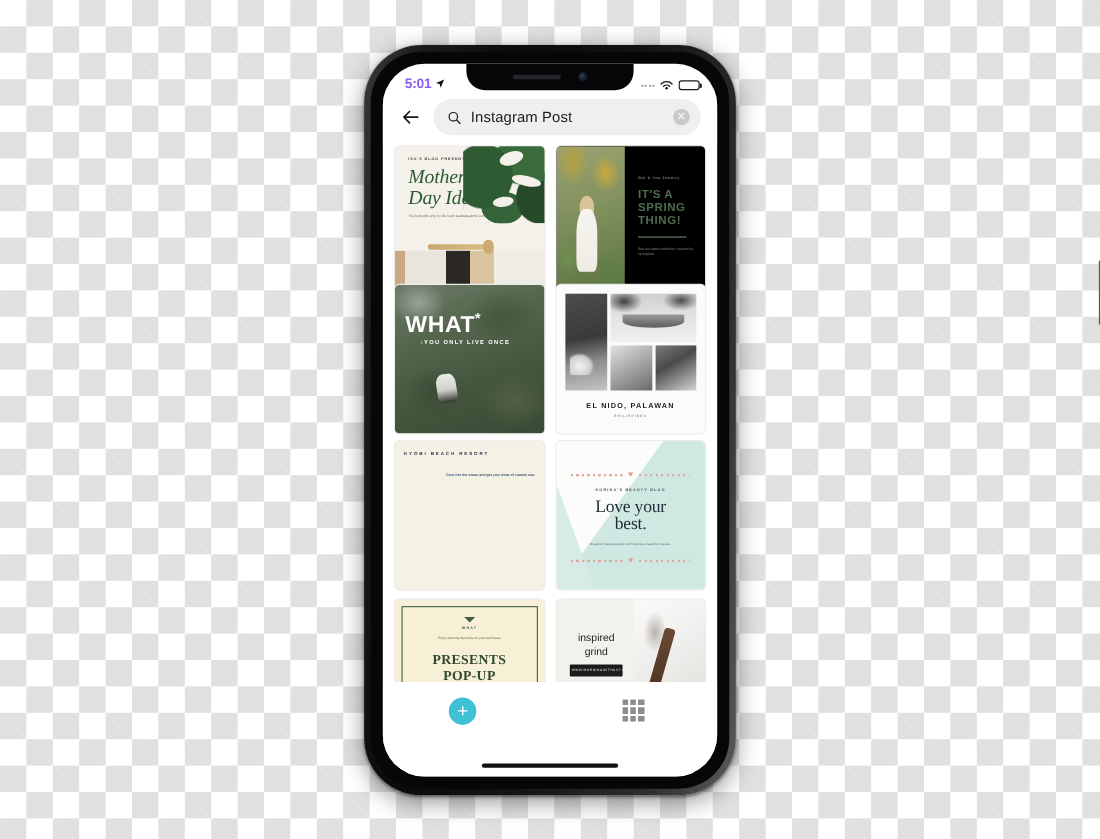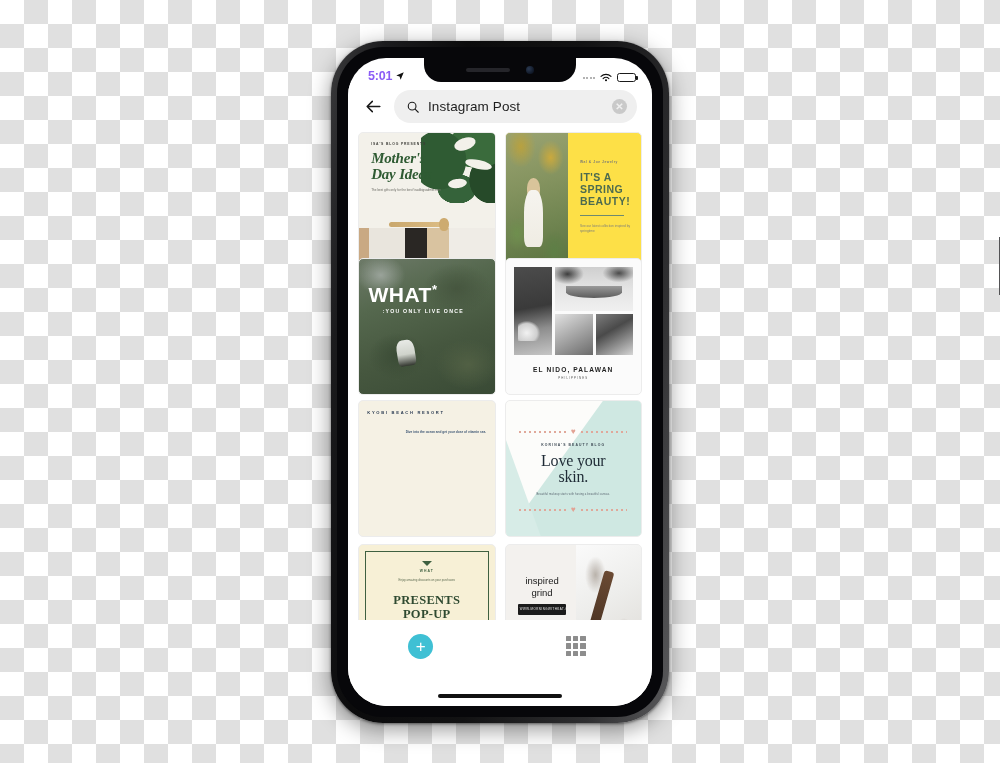--- a/index.html
+++ b/index.html
@@ -165,28 +165,28 @@
     background: linear-gradient(90deg, #c9a76c, #ddbe86);
     border-radius: 3px;
   }
   .c1 .spoon::after {
     content:''; position:absolute; right:-5%; top:-105%;
     width: 16%; height: 310%; background:#cdab70; border-radius:50%;
   }
   .c1 .txt { position: absolute; left: 9%; top: 7%; right: 36%; }
   .c1 .kicker { font-size: 3.4px; letter-spacing: .85px; font-weight: 700; color: #3c3c38; }
   .c1 .title {
-    font-family: "Liberation Serif", serif; font-style: italic; font-weight: 700;
-    font-size: 15px; line-height: 1.02; color: #2f5b33; margin-top: 5px;
+    font-family: "Liberation Serif", serif; font-style: italic; font-weight: 400;
+    font-size: 18px; line-height: 1.02; color: #2f5b33; margin-top: 5px;
     letter-spacing: -.2px;
   }
   .c1 .sub { margin-top: 6px; font-size: 3.1px; line-height: 1.7; color: #6d6d66; }
 
   
-  .c2 { background: #fde047; display: flex; }
+  .c2 { background: #000000; display: flex; }
   .c2 .ph {
     width: 46%; height: 100%;
     background:
       radial-gradient(ellipse 40% 26% at 24% 10%, #b8a13f 0%, transparent 60%),
       radial-gradient(ellipse 36% 22% at 72% 18%, #caa93d 0%, transparent 58%),
       radial-gradient(ellipse 30% 20% at 18% 74%, #6f8f4e 0%, transparent 60%),
       radial-gradient(ellipse 36% 24% at 78% 86%, #5e7f46 0%, transparent 60%),
       linear-gradient(165deg, #9aa371 0%, #84935f 38%, #6f8450 68%, #59713f 100%);
     position: relative;
   }
@@ -466,21 +466,21 @@
         <div class="card c2">
           <div class="ph">
             <div class="hair"></div>
             <div class="figure"></div>
           </div>
           <div class="rtxt">
             <div class="kicker">Wal &amp; Joe Jewelry</div>
             <div class="title">
               <div>IT'S A</div>
               <div>SPRING</div>
-              <div>BEAUTY!</div>
+              <div>THING!</div>
             </div>
             <div class="rule"></div>
             <div class="sub">See our latest collection
 inspired by springtime</div>
           </div>
         </div>
 
         <div class="card c3">
           <div class="cyclist"></div>
           <div class="brand">
@@ -517,21 +517,21 @@
           <div class="mint2"></div>
           <div class="inner">
             <div class="dashrow">
               <span class="dash"></span>
               <span class="heart">♥</span>
               <span class="dash"></span>
             </div>
             <div class="kicker">KORINA'S BEAUTY BLOG</div>
             <div class="title">
               <div>Love your</div>
-              <div>skin.</div>
+              <div>best.</div>
             </div>
             <div class="sub">Beautiful makeup starts with having a beautiful canvas.</div>
             <div class="dashrow dashrow2">
               <span class="dash"></span>
               <span class="heart">♥</span>
               <span class="dash"></span>
             </div>
           </div>
         </div>
 

